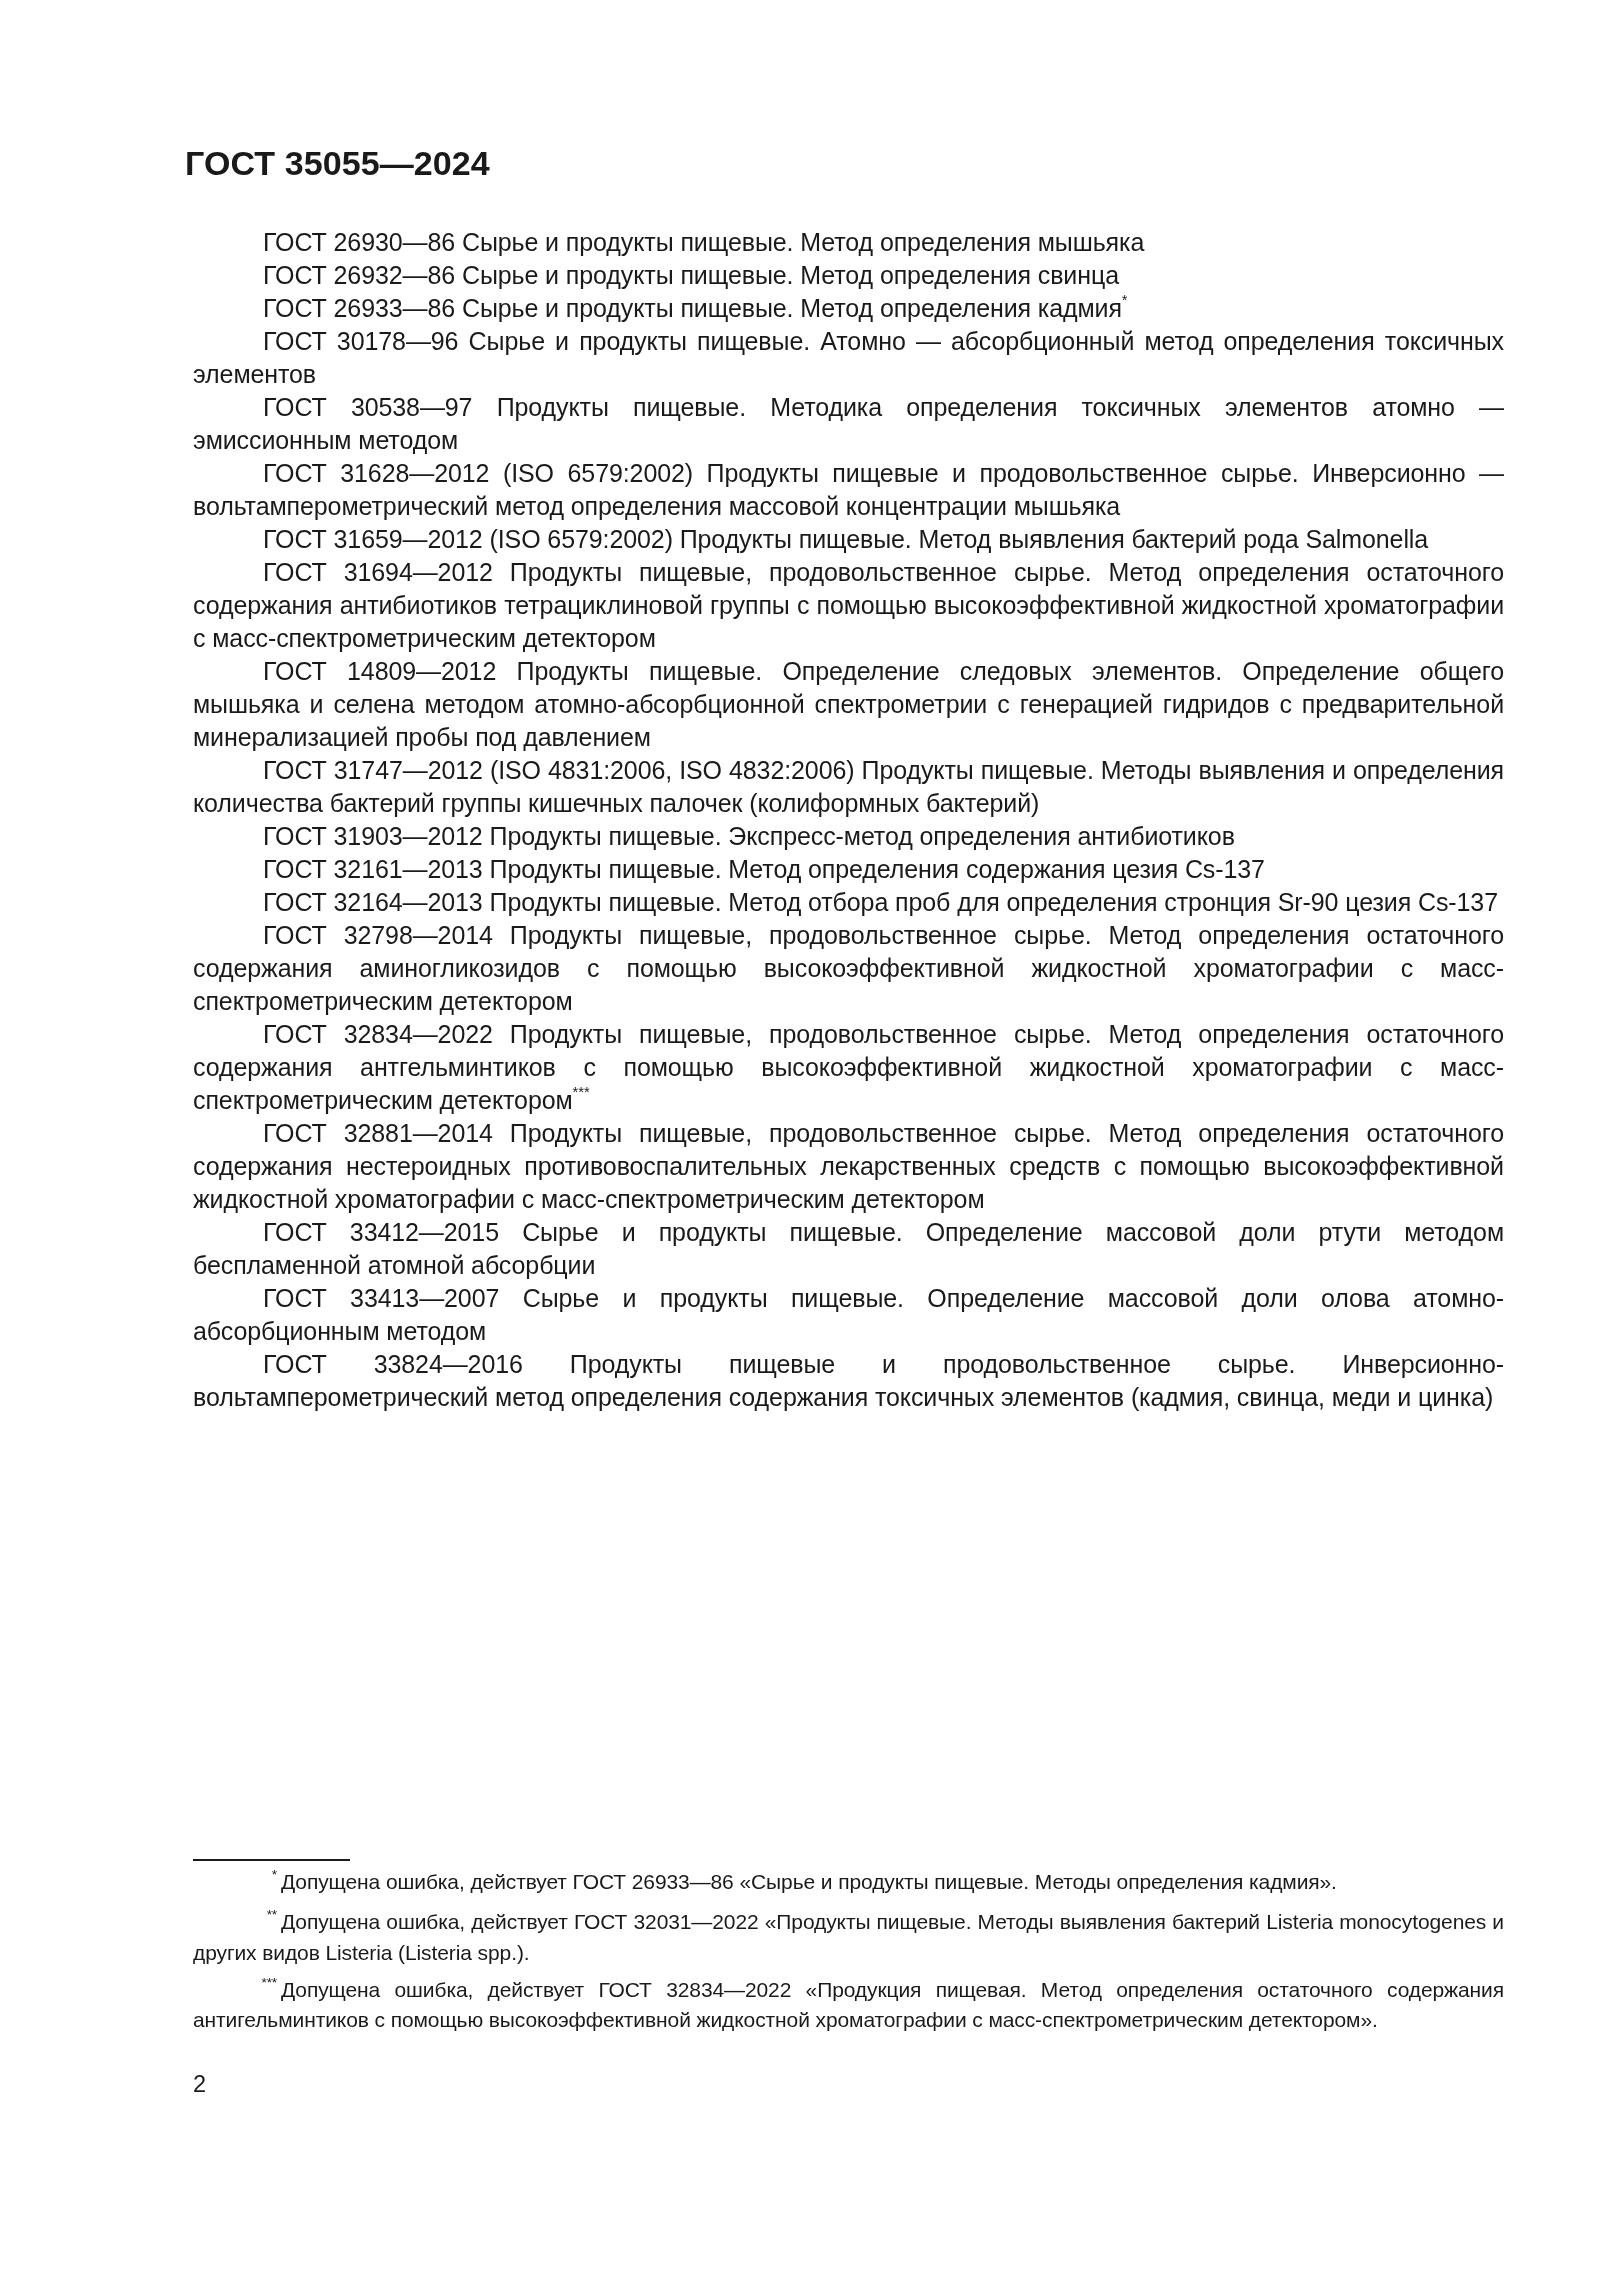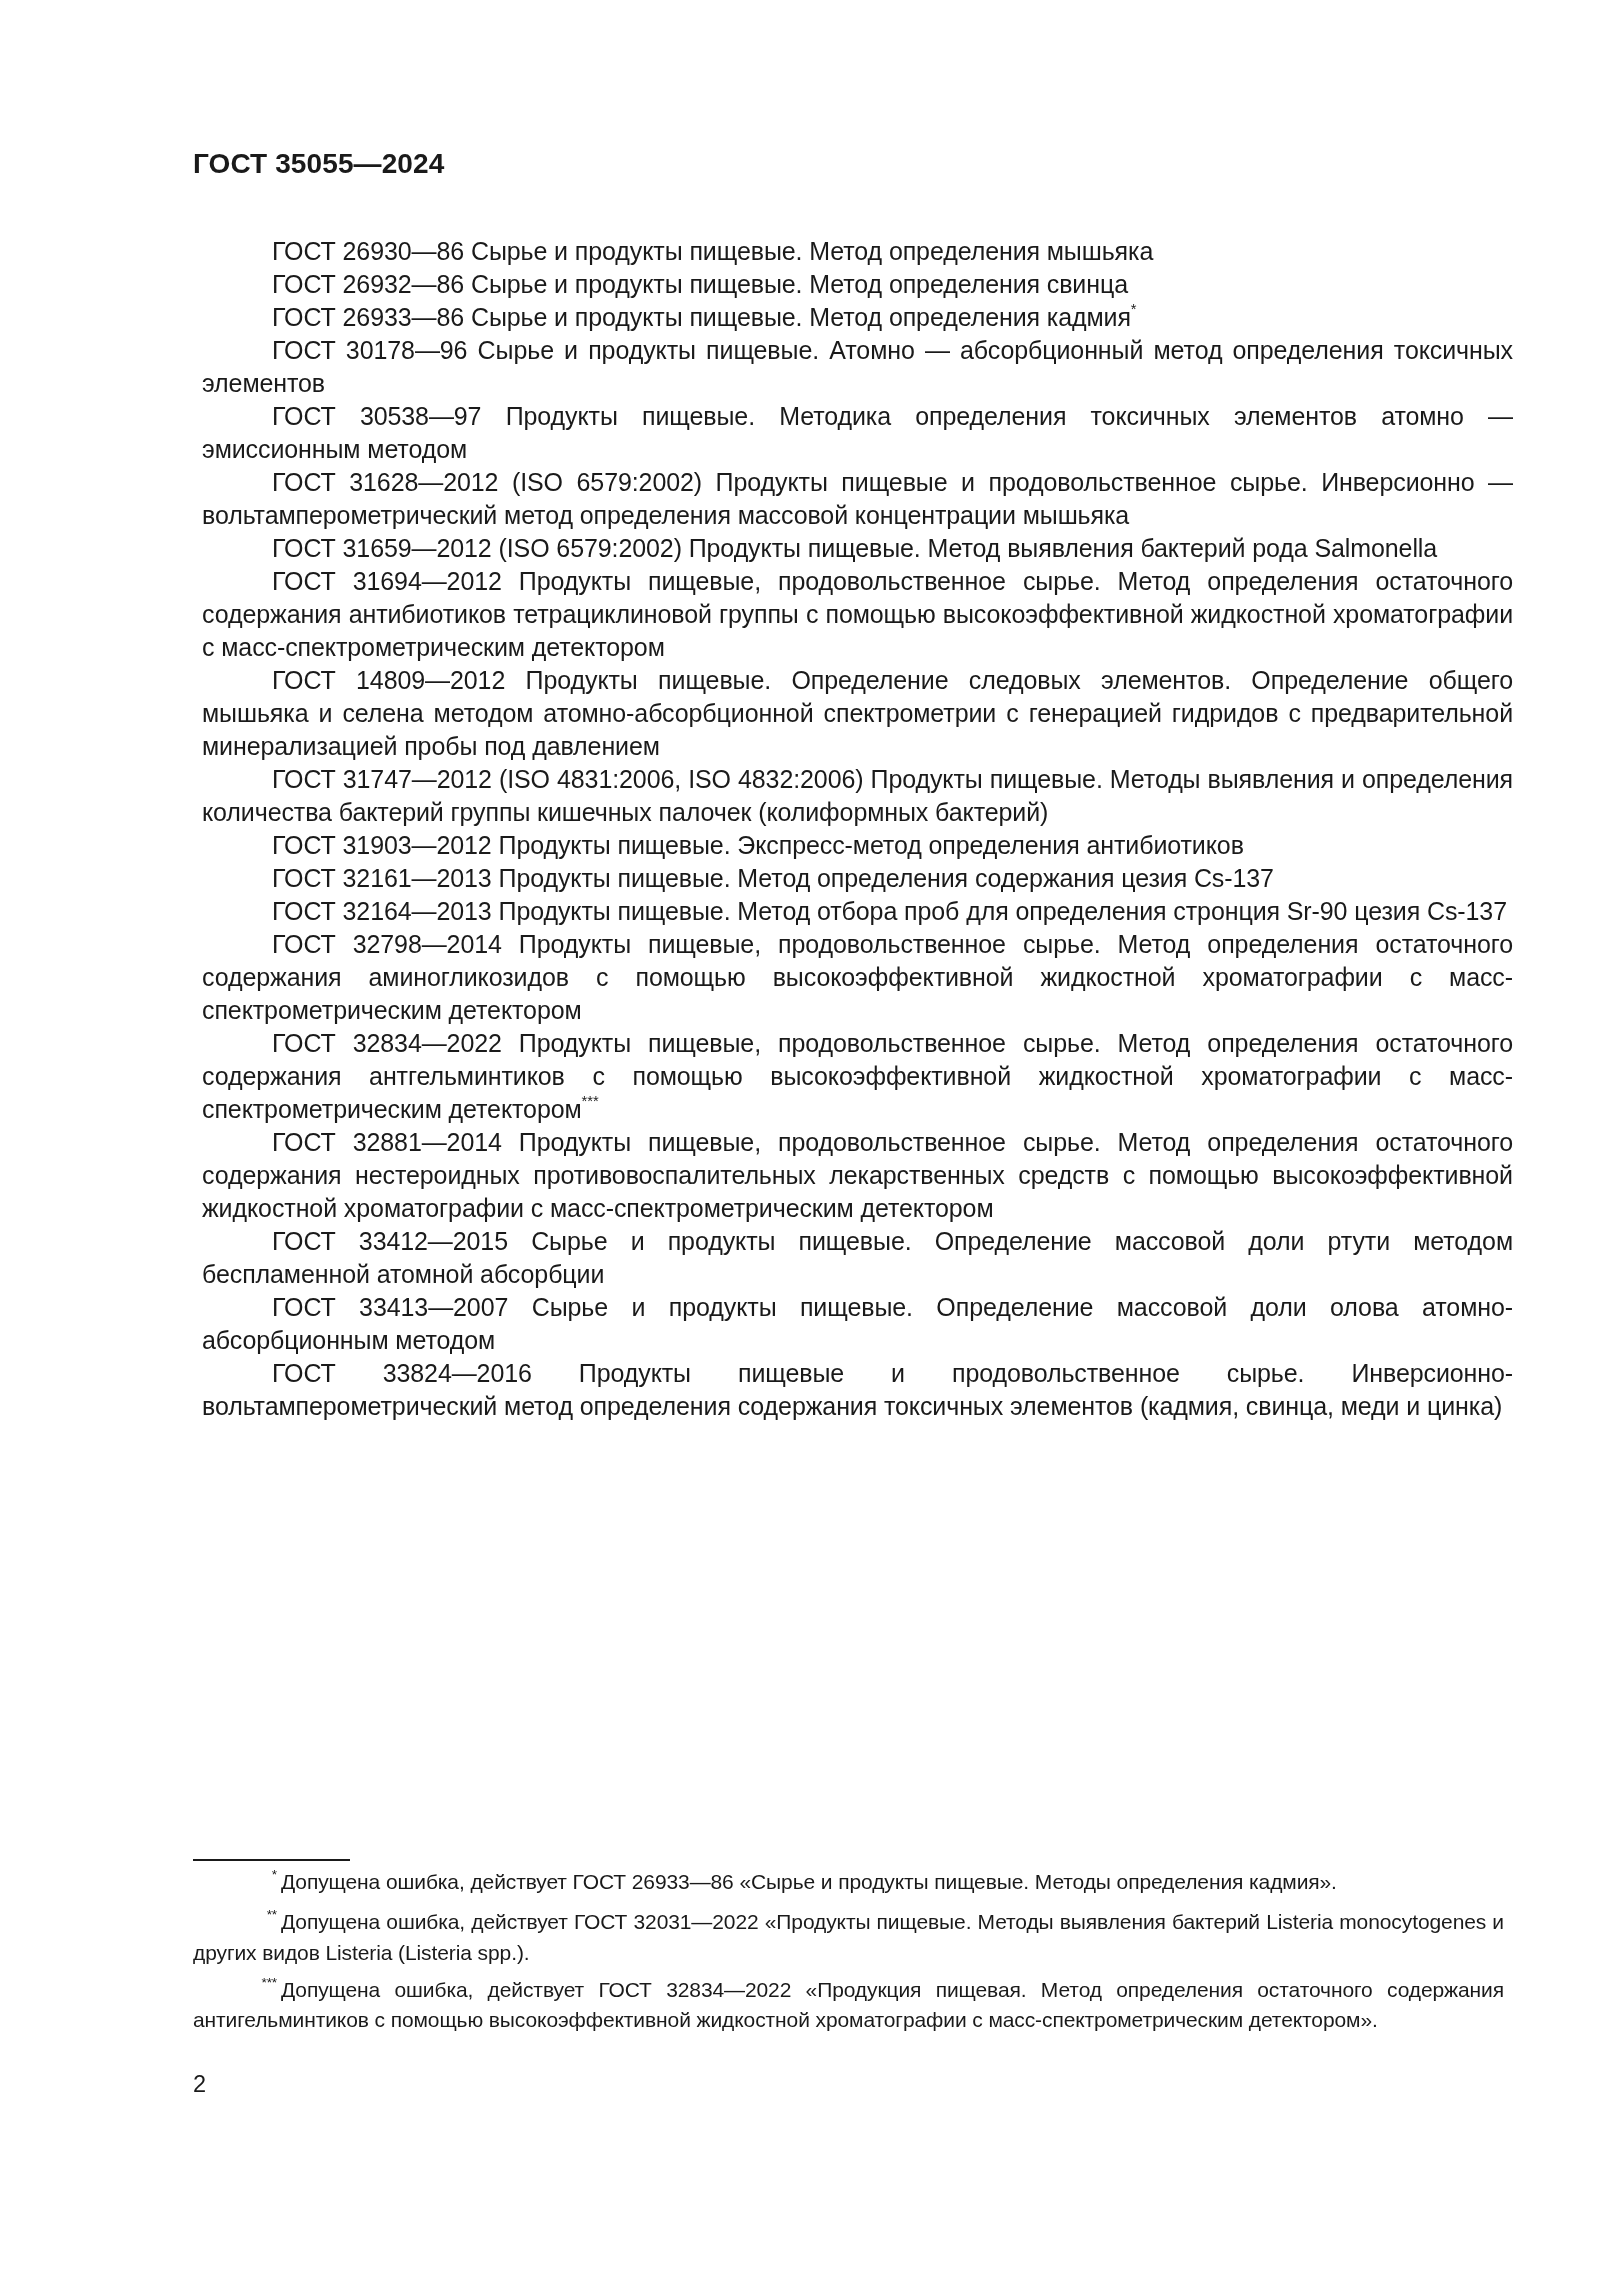--- a/index.html
+++ b/index.html
@@ -10,34 +10,34 @@
   body {
     width: 1621px;
     height: 2293px;
     position: relative;
     overflow: hidden;
     color: #1a1a1a;
     font-family: "Liberation Sans", sans-serif;
   }
   .page-header {
     position: absolute;
-    left: 193px;
+    left: 185px;
     top: 149px;
-    font-size: 28px;
+    font-size: 34px;
     font-weight: bold;
     line-height: 29px;
     margin: 0;
     letter-spacing: 0.1px;
   }
   .refs {
     position: absolute;
     left: 193px;
     top: 226px;
     width: 1311px;
-    margin: 9px;
+    margin: 0;
     padding: 0;
   }
   .ref {
     margin: 0;
     font-size: 25px;
     line-height: 33px;
     text-align: justify;
     text-indent: 70px;
     letter-spacing: -0.1px;
   }

